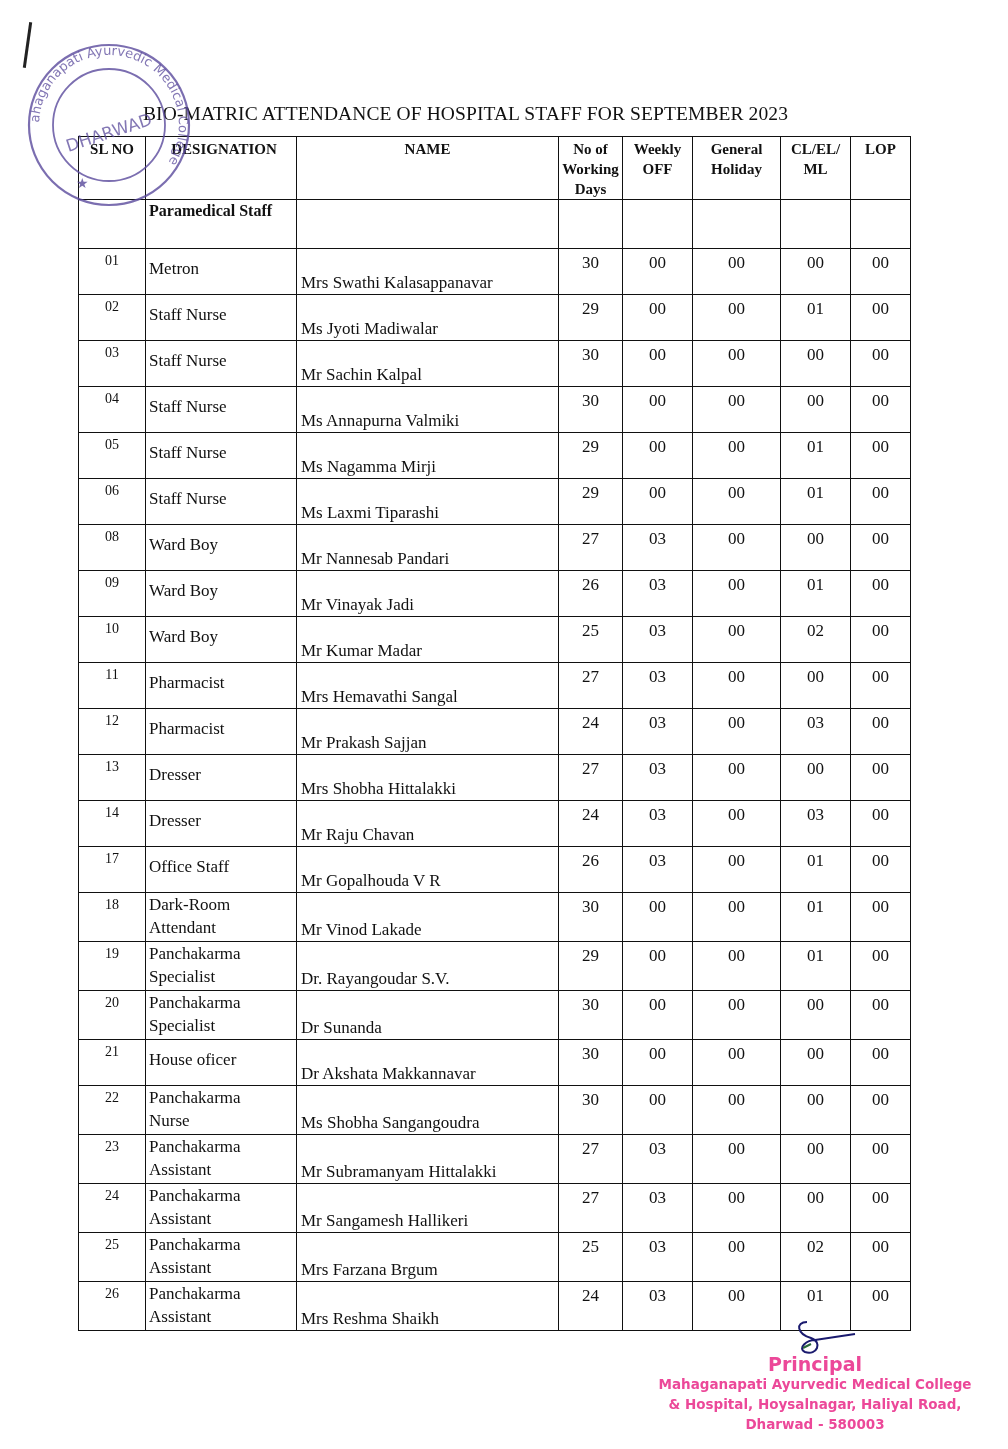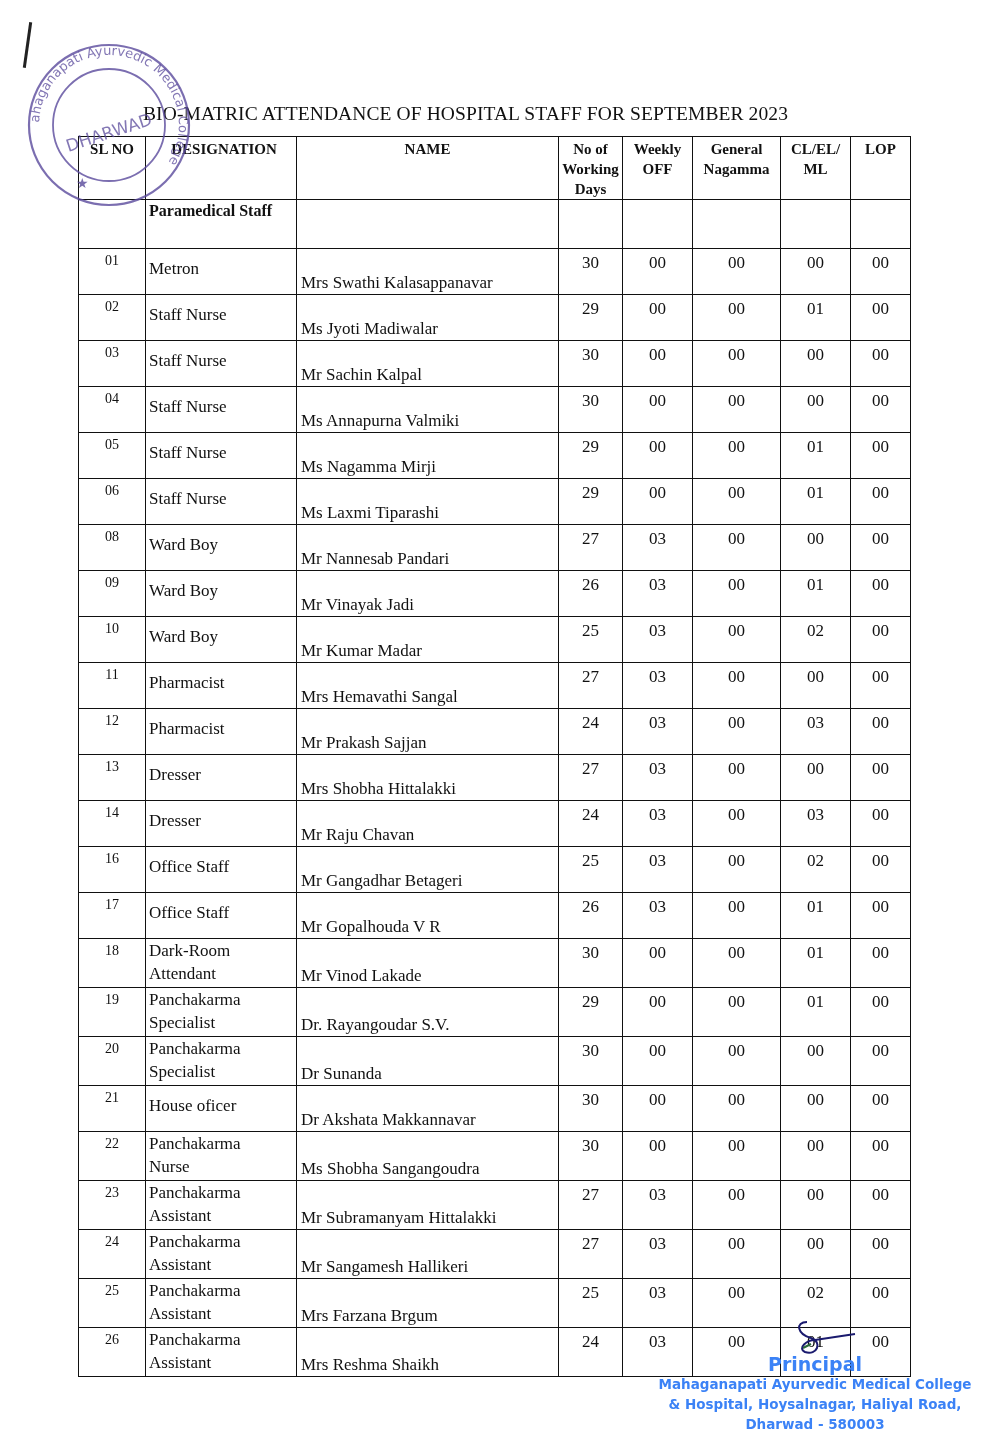--- a/index.html
+++ b/index.html
@@ -16,21 +16,21 @@
   .sec .sec-label{font-weight:bold;font-size:16px;padding:2px 3px 0 3px !important;}
   td.sl{font-size:14px;text-align:center;padding-top:4px !important;}
   td.des{font-size:17px;line-height:23px;padding-left:3px !important;}
   td.nm{font-size:17px;padding-left:4px !important;vertical-align:bottom !important;padding-bottom:1px !important;font-family:Liberation Serif, serif;}
   td.num{font-size:17px;text-align:center;padding-top:4px !important;}
   tr.r1 td{height:37px;}
   tr.r2 td{height:44px;}
   tr.r1 td.des{padding-top:8px !important;}
   .stamp{position:absolute;left:24px;top:40px;width:170px;height:170px;pointer-events:none;}
   .tick{position:absolute;left:26px;top:22px;width:3px;height:46px;background:#222;transform:rotate(8deg);}
-  .sign-block{position:absolute;left:640px;top:1318px;width:350px;text-align:center;font-family:"DejaVu Sans",sans-serif;color:#3b82f6;font-weight:bold;}
+  .sign-block{position:absolute;left:640px;top:1318px;width:350px;text-align:center;font-family:"DejaVu Sans",sans-serif;color:#ec4899;font-weight:bold;}
   .sig{display:block;margin:0 auto;width:120px;height:44px;}
   .principal{font-size:19px;line-height:20px;margin-top:-8px;}
   .inst{font-size:13.5px;line-height:20px;}
 </style>
 </head>
 <body>
 
 <div class="tick"></div>
 
 <div class="title">BIO-MATRIC  ATTENDANCE OF HOSPITAL STAFF FOR SEPTEMBER 2023</div>
@@ -46,21 +46,21 @@
       <col style="width:70px">
       <col style="width:60px">
   </colgroup>
   <thead>
     <tr>
       <th class="h-sl">SL NO</th>
       <th class="h-des">DESIGNATION</th>
       <th class="h-name">NAME</th>
       <th class="h-num"><span>No of</span><br><span>Working</span><br><span>Days</span></th>
       <th class="h-num"><span>Weekly</span><br><span>OFF</span></th>
-      <th class="h-num"><span>General</span><br><span>Nagamma</span></th>
+      <th class="h-num"><span>General</span><br><span>Holiday</span></th>
       <th class="h-num"><span>CL/EL/</span><br><span>ML</span></th>
       <th class="h-num">LOP</th>
     </tr>
   </thead>
   <tbody id="tbody">
     <tr class="sec">
       <td></td>
       <td class="sec-label">Paramedical Staff</td>
       <td></td>
       <td></td>
@@ -190,30 +190,20 @@
         <td class="num">00</td>
       </tr>
       <tr class="r1">
         <td class="sl">14</td>
         <td class="des"><span>Dresser</span></td>
         <td class="nm">Mr Raju Chavan</td>
         <td class="num">24</td>
         <td class="num">03</td>
         <td class="num">00</td>
         <td class="num">03</td>
-        <td class="num">00</td>
-      </tr>
-      <tr class="r1">
-        <td class="sl">16</td>
-        <td class="des"><span>Office Staff</span></td>
-        <td class="nm">Mr Gangadhar Betageri</td>
-        <td class="num">25</td>
-        <td class="num">03</td>
-        <td class="num">00</td>
-        <td class="num">02</td>
         <td class="num">00</td>
       </tr>
       <tr class="r1">
         <td class="sl">17</td>
         <td class="des"><span>Office Staff</span></td>
         <td class="nm">Mr Gopalhouda V R</td>
         <td class="num">26</td>
         <td class="num">03</td>
         <td class="num">00</td>
         <td class="num">01</td>

